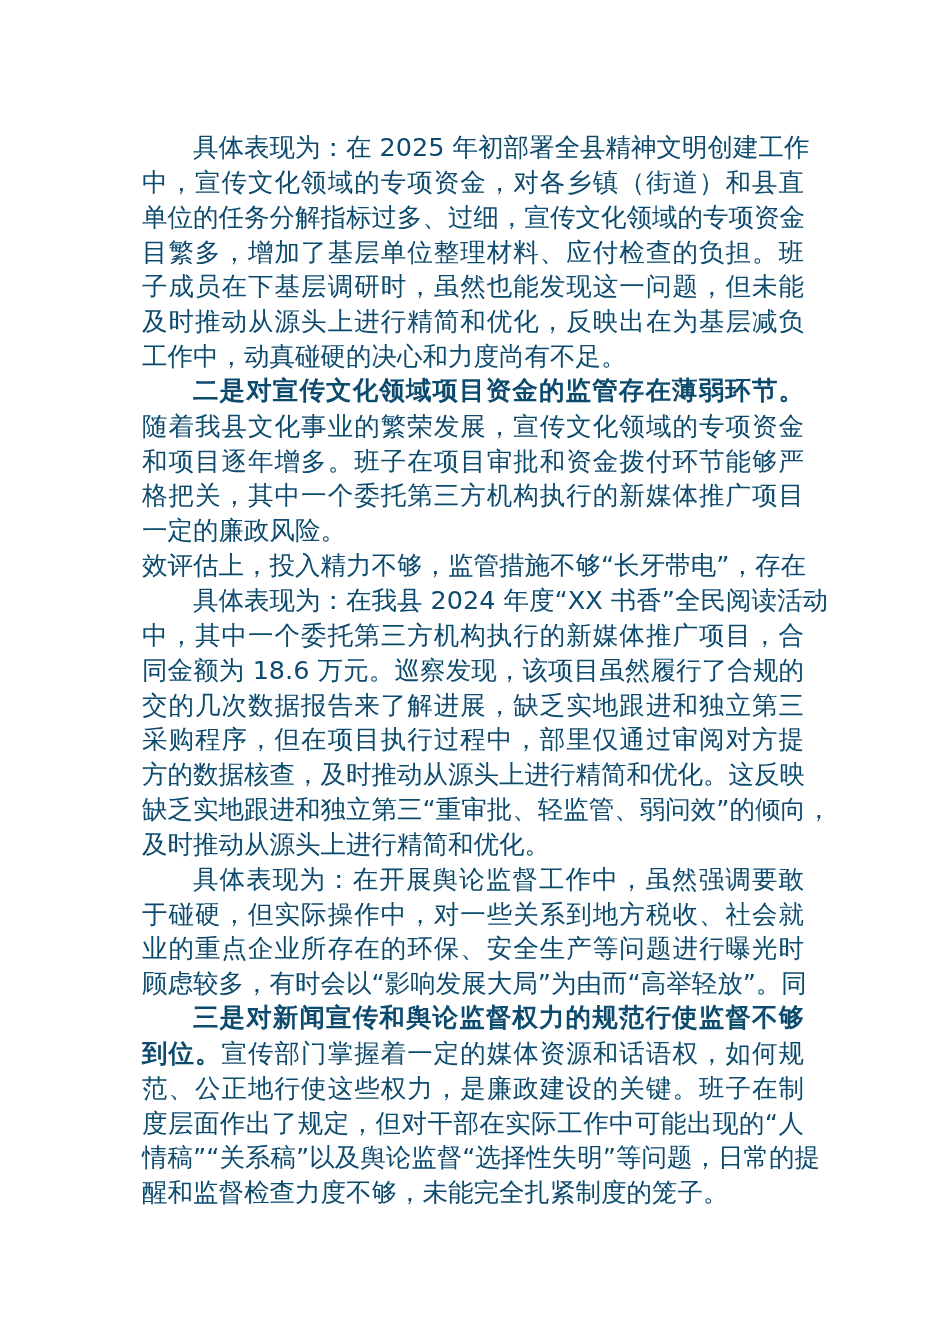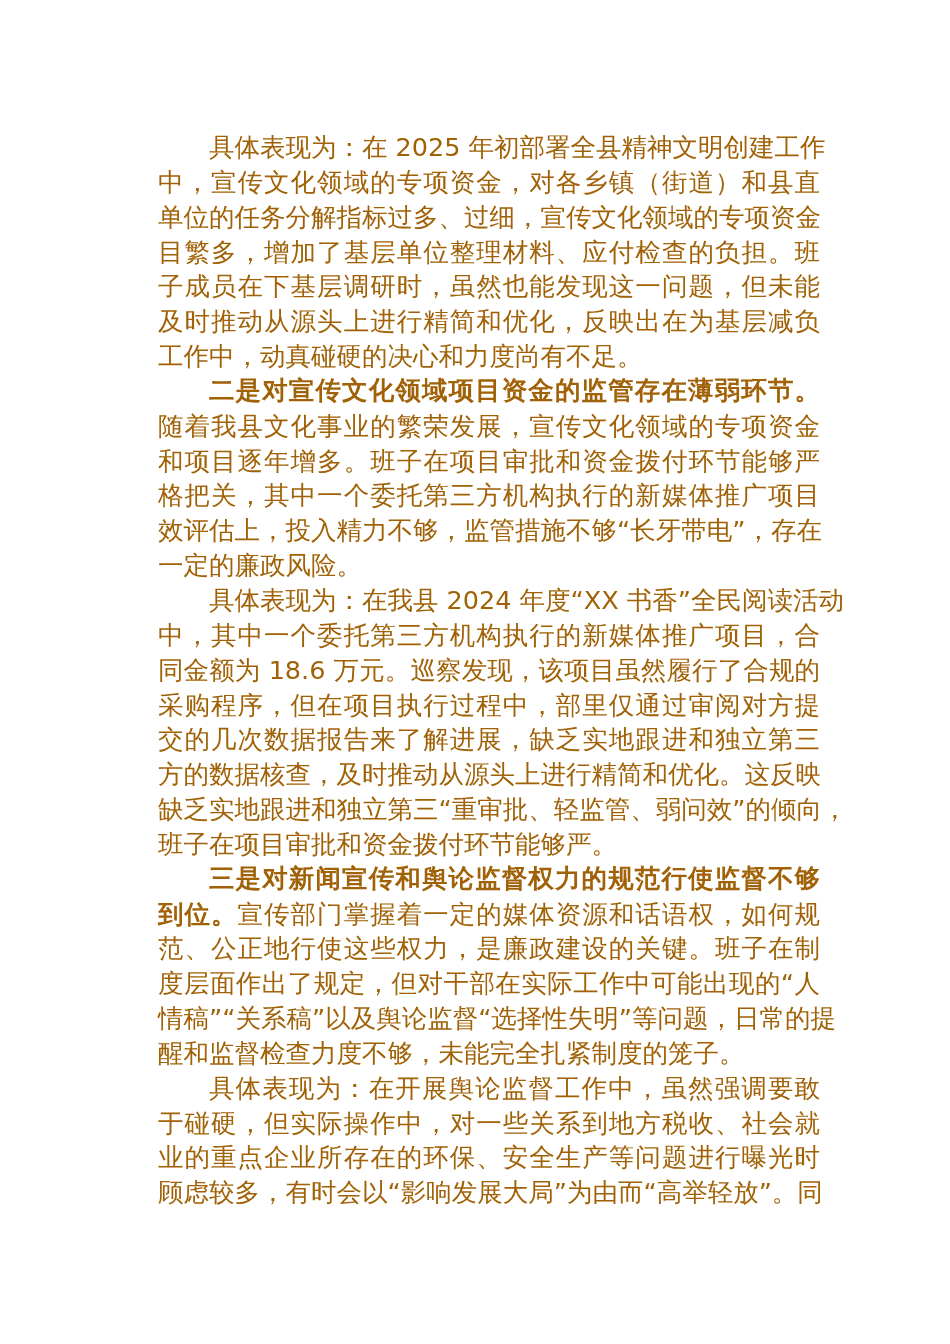--- a/index.html
+++ b/index.html
@@ -16,24 +16,24 @@
     .page {
       position: absolute;
       left: 0;
       top: 0;
       width: 950px;
       height: 1344px;
       background: #ffffff;
     }
     .content {
       position: absolute;
-      left: 158px;
+      left: 142px;
       top: 130px;
       width: 662px;
-      color: #a16207;
+      color: #0c4a6e;
       font-family: "DejaVu Sans", "Liberation Sans", sans-serif;
       font-size: 25.5px;
       line-height: 34.85px;
     }
     .line {
       display: block;
       white-space: nowrap;
       height: 34.85px;
       text-align: justify;
       text-align-last: justify;
@@ -64,45 +64,45 @@
       <span class="line">子成员在下基层调研时，虽然也能发现这一问题，但未能</span>
       <span class="line">及时推动从源头上进行精简和优化，反映出在为基层减负</span>
       <span class="line last">工作中，动真碰硬的决心和力度尚有不足。</span>
     </div>
 
     <div>
       <span class="line indent bold">二是对宣传文化领域项目资金的监管存在薄弱环节。</span>
       <span class="line">随着我县文化事业的繁荣发展，宣传文化领域的专项资金</span>
       <span class="line">和项目逐年增多。班子在项目审批和资金拨付环节能够严</span>
       <span class="line">格把关，其中一个委托第三方机构执行的新媒体推广项目</span>
+      <span class="line last">一定的廉政风险。</span>
       <span class="line">效评估上，投入精力不够，监管措施不够“长牙带电”，存在</span>
-      <span class="line last">一定的廉政风险。</span>
     </div>
 
     <div>
       <span class="line indent">具体表现为：在我县 2024 年度“XX 书香”全民阅读活动</span>
       <span class="line">中，其中一个委托第三方机构执行的新媒体推广项目，合</span>
       <span class="line">同金额为 18.6 万元。巡察发现，该项目虽然履行了合规的</span>
+      <span class="line">交的几次数据报告来了解进展，缺乏实地跟进和独立第三</span>
       <span class="line">采购程序，但在项目执行过程中，部里仅通过审阅对方提</span>
-      <span class="line">交的几次数据报告来了解进展，缺乏实地跟进和独立第三</span>
       <span class="line">方的数据核查，及时推动从源头上进行精简和优化。这反映</span>
       <span class="line">缺乏实地跟进和独立第三“重审批、轻监管、弱问效”的倾向，</span>
-      <span class="line last">班子在项目审批和资金拨付环节能够严。</span>
+      <span class="line last">及时推动从源头上进行精简和优化。</span>
+    </div>
+
+    <div>
+      <span class="line indent">具体表现为：在开展舆论监督工作中，虽然强调要敢</span>
+      <span class="line">于碰硬，但实际操作中，对一些关系到地方税收、社会就</span>
+      <span class="line">业的重点企业所存在的环保、安全生产等问题进行曝光时</span>
+      <span class="line">顾虑较多，有时会以“影响发展大局”为由而“高举轻放”。同</span>
     </div>
 
     <div>
       <span class="line indent bold">三是对新闻宣传和舆论监督权力的规范行使监督不够</span>
       <span class="line"><span class="bold">到位。</span><span>宣传部门掌握着一定的媒体资源和话语权，如何规</span></span>
       <span class="line">范、公正地行使这些权力，是廉政建设的关键。班子在制</span>
       <span class="line">度层面作出了规定，但对干部在实际工作中可能出现的“人</span>
       <span class="line">情稿”“关系稿”以及舆论监督“选择性失明”等问题，日常的提</span>
       <span class="line last">醒和监督检查力度不够，未能完全扎紧制度的笼子。</span>
     </div>
 
-    <div>
-      <span class="line indent">具体表现为：在开展舆论监督工作中，虽然强调要敢</span>
-      <span class="line">于碰硬，但实际操作中，对一些关系到地方税收、社会就</span>
-      <span class="line">业的重点企业所存在的环保、安全生产等问题进行曝光时</span>
-      <span class="line">顾虑较多，有时会以“影响发展大局”为由而“高举轻放”。同</span>
-    </div>
-
   </div>
 </div>
 
 </body></html>

